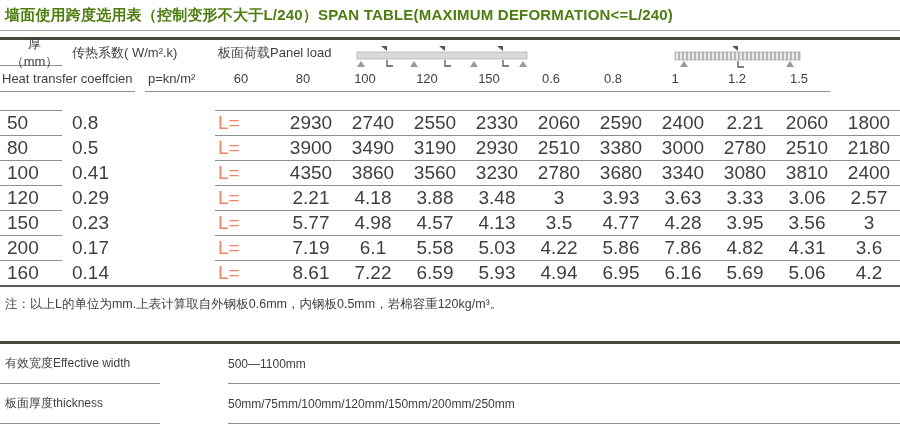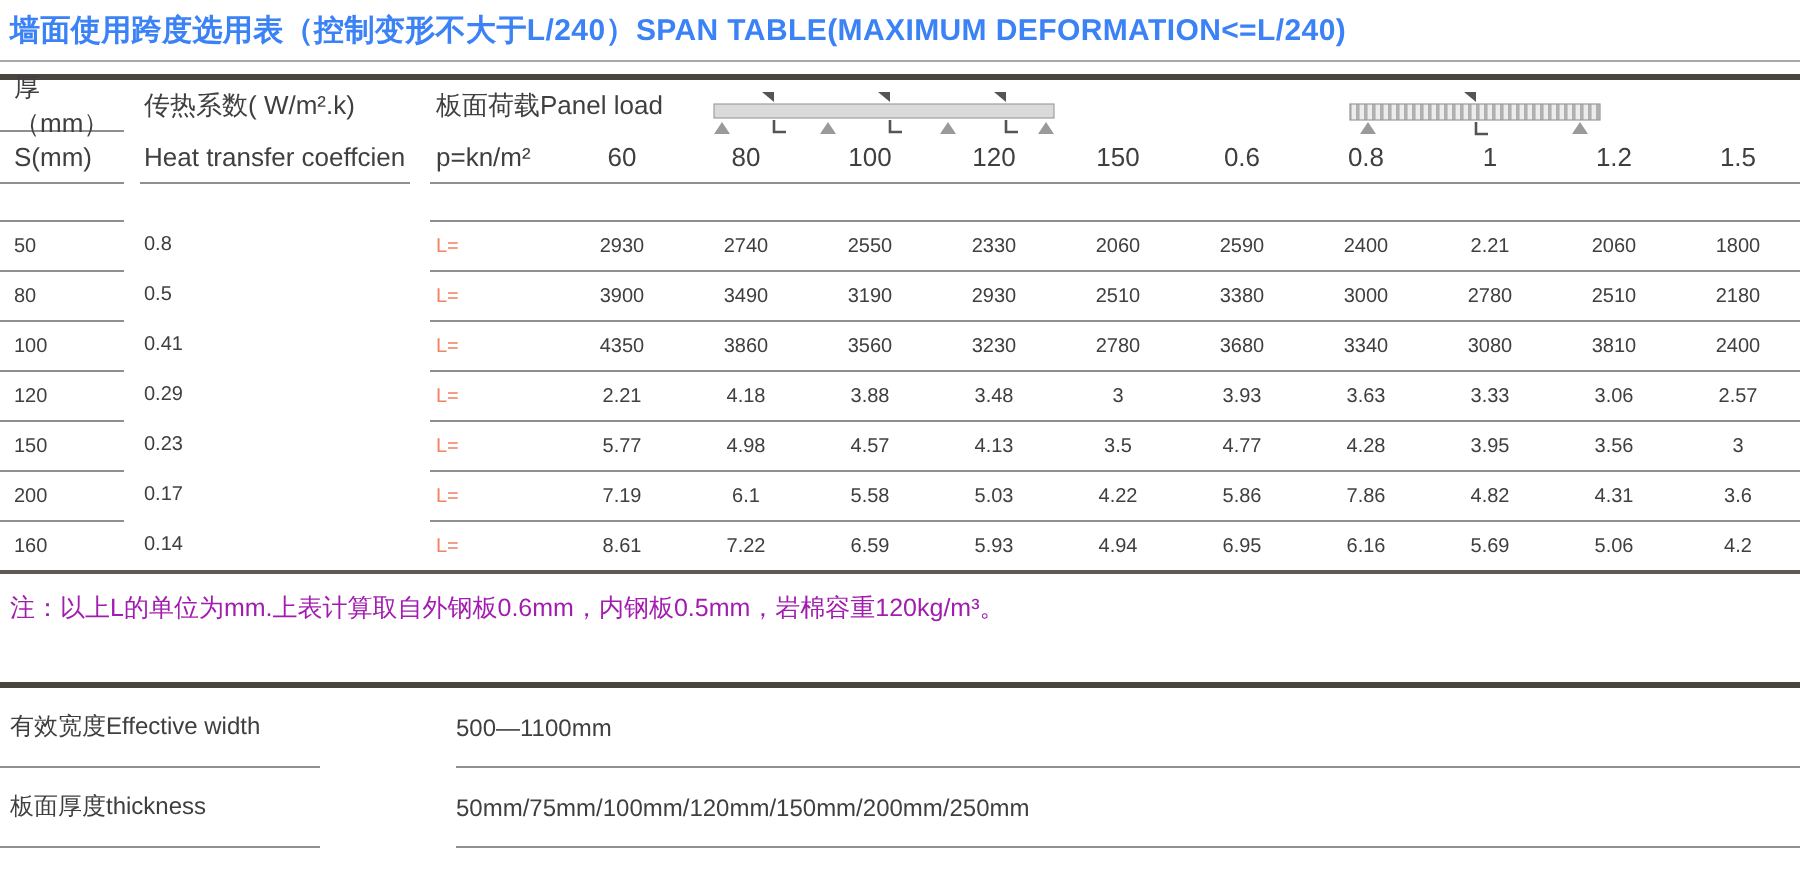--- a/index.html
+++ b/index.html
@@ -7,50 +7,50 @@
   body {
     width:900px; height:436px; overflow:hidden;
     font-family:"Liberation Sans","DejaVu Sans",sans-serif;
     color:#3f3f3f;
   }
   .page { position:relative; width:900px; height:436px; background:#fff; }
 
   
   .title {
     padding:6px 6px 0 5px;
-    font-size:15px; font-weight:bold; color:#3b82f6; letter-spacing:.2px;
+    font-size:15px; font-weight:bold; color:#4d7c0f; letter-spacing:.2px;
     white-space:nowrap;
   }
   .thin-rule { border-top:1px solid #a8a8a8; margin-top:5px; }
   .thick-rule { height:3px; background:#4a443e; margin-top:6px; }
 
   
   .flexrow { display:flex; }
-  .c1 { width:62px; margin-right:8px; padding-left:7px; }
+  .c1 { width:62px; margin-right:8px; padding-left:7px;text-align:center; }
   .c2 { width:135px; margin-right:10px; padding-left:2px; }
   .c3 { width:65px; padding-left:3px; }
   .cv { width:62px; justify-content:center; text-align:center; }
 
   .hrow { font-size:13px; }
   .hrow > div { height:100%; display:flex; align-items:center; }
   .hrow-cn { height:26px; }
   .hrow-en { height:26px; }
   .c3wide { width:685px; padding-left:3px; }
   .seg-b { border-bottom:1px solid #8f8f8f; }
 
   .hgap { height:18px; }
 
-  .trow { height:25px; display:flex; font-size:10px; }
+  .trow { height:25px; display:flex; font-size:19px; }
   .trow > div { height:100%; display:flex; align-items:center; }
   .seg { border-top:1px solid #8f8f8f; }
   .accent { color:#f08465; }
 
   .table-bottom { border-top:2px solid #5f5a55; }
 
-  .note { padding:9px 5px 0 5px; font-size:12.5px; color:#a21caf; }
+  .note { padding:9px 5px 0 5px; font-size:12.5px; color:#404040; }
 
   
   .spec-table {
     margin-top:28px;
     border-top:3px solid #4a443e; border-bottom:3px solid #4a443e;
   }
   .spec-row { height:40px; display:flex; font-size:12px;gap:43px; }
   .spec-row > div { height:100%; display:flex; align-items:center; }
   .spec-label { width:160px; margin-right:25px; padding-left:5px; }
   .spec-value { flex:1; }
@@ -70,21 +70,20 @@
   <div class="thin-rule"></div>
   <div class="thick-rule"></div>
 
   <div class="flexrow hrow hrow-cn">
     <div class="c1 seg-b">厚（mm）</div>
     <div class="c2">传热系数( W/m².k)</div>
     <div class="c3wide">板面荷载Panel load</div>
   </div>
 
   <div class="flexrow hrow hrow-en" id="header-en-row">
-    <div class="c1 seg-b">S(mm)</div>
     <div class="c2 seg-b">Heat transfer coeffcien</div>
     <div class="c3 seg-b">p=kn/m²</div>
 
   <div class="cv seg-b">60</div>
       <div class="cv seg-b">80</div>
       <div class="cv seg-b">100</div>
       <div class="cv seg-b">120</div>
       <div class="cv seg-b">150</div>
       <div class="cv seg-b">0.6</div>
       <div class="cv seg-b">0.8</div>

